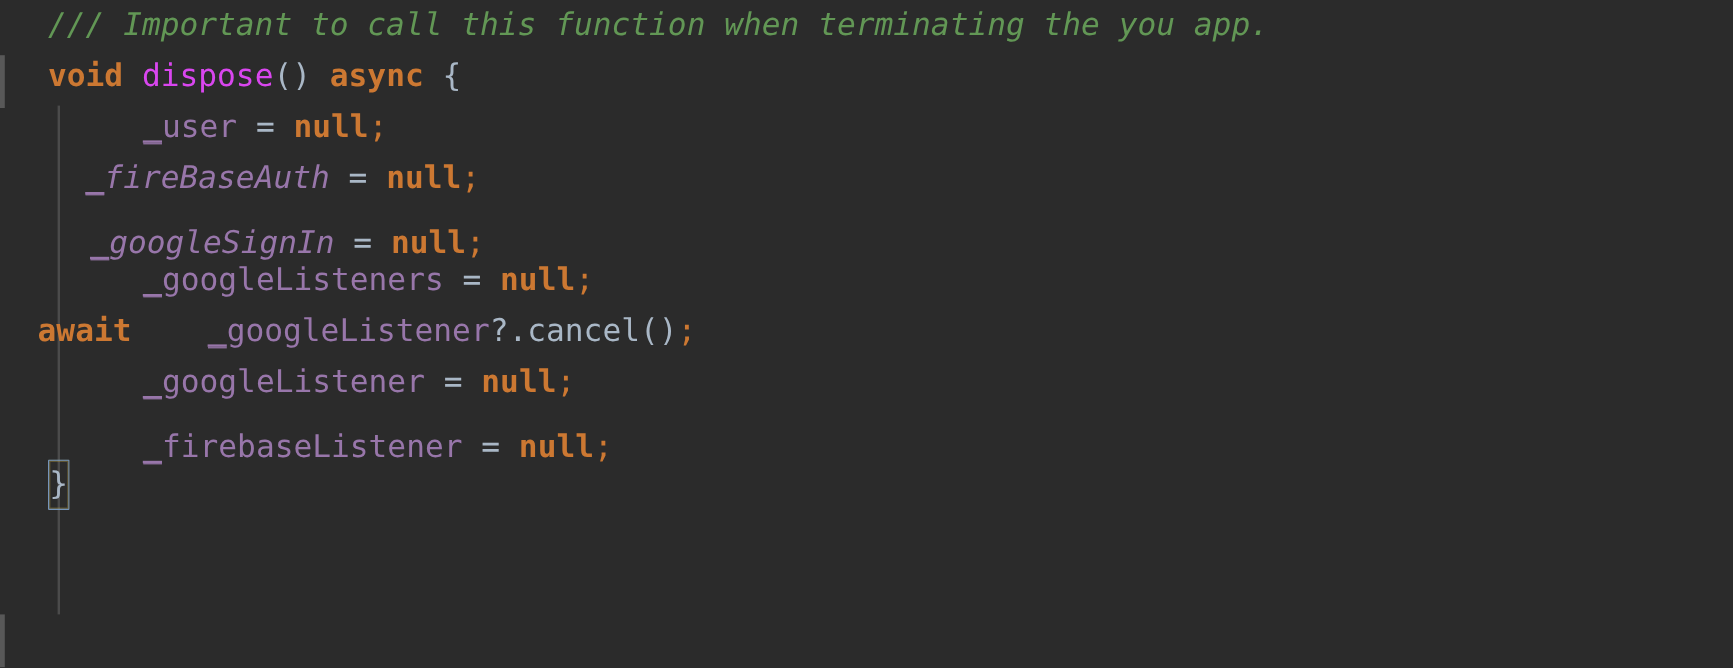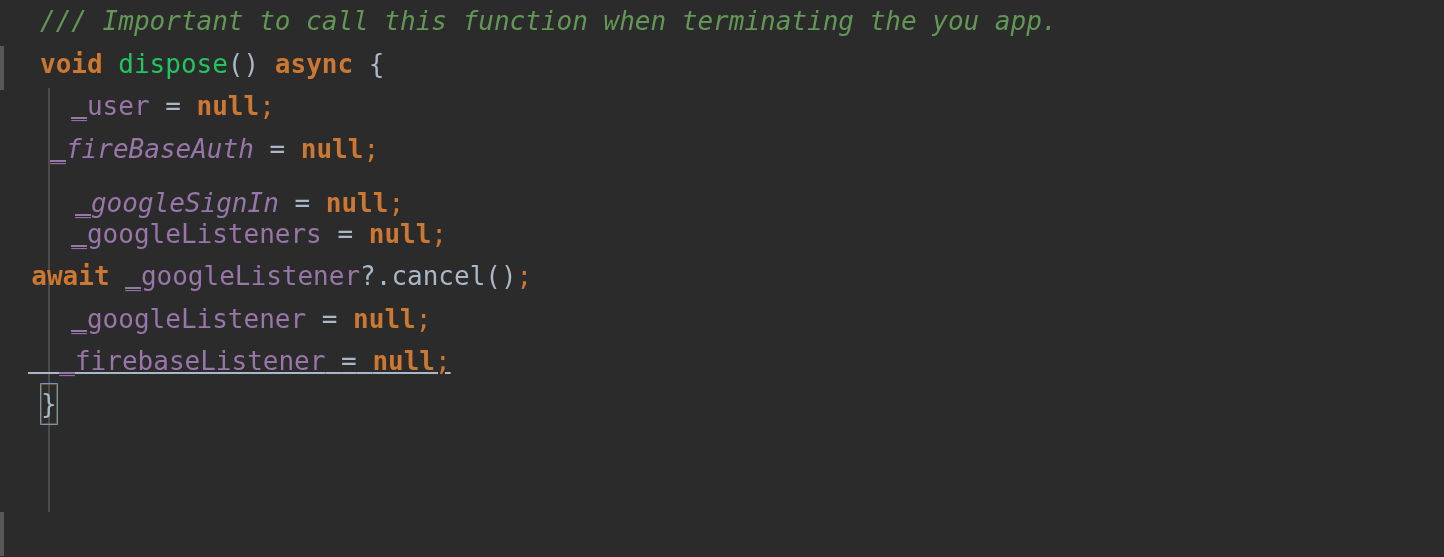--- a/index.html
+++ b/index.html
@@ -58,23 +58,23 @@
     font-size: 26px;
     white-space: pre;
     letter-spacing: 0px;
     color: #a9b7c6;
   }
   .line .ind { color: transparent; }
 
   
   .tk-comment  { color: #629755; font-style: italic; }
   .tk-keyword  { color: #cc7832; font-weight: bold; text-align: right; }
-  .tk-method   { color: #22c55e; }
+  .tk-method   { color: #d946ef; }
   .tk-call     { color: #a9b7c6; }
-  .tk-field    { color: #9876aa; }
+  .tk-field    { color: #9876aa; margin-left: 48px; }
   .tk-field-it { color: #9876aa; font-style: italic; }
   .tk-punct    { color: #a9b7c6; }
   .tk-op       { color: #a9b7c6; }
   .tk-semi     { color: #cc7832; }
   .tk-brace    { color: #a9b7c6; }
 
   
   .tk-field.u,
   .tk-field-it.u {
     position: relative;
@@ -108,22 +108,22 @@
 
   <div class="gutter-marker m-top"></div>
   <div class="gutter-marker m-bottom"></div>
 
   <div class="indent-guide"></div>
 
   <div class="code" id="code-lines">
       <div class="line" style="padding-left: 40px; top: 0px;"><span class="tk-comment">/// Important to call this function when terminating the you app.</span></div>
       <div class="line" style="padding-left: 40px; top: 0px;"><span class="tk-keyword">void</span><span class="tk-plain"> </span><span class="tk-method">dispose</span><span class="tk-punct">()</span><span class="tk-plain"> </span><span class="tk-keyword">async</span><span class="tk-plain"> </span><span class="tk-brace">{</span></div>
       <div class="line" style="padding-left: 40px; top: 0px;"><span class="ind">  </span><span class="tk-field u">_user</span><span class="tk-plain"> </span><span class="tk-op">=</span><span class="tk-plain"> </span><span class="tk-keyword">null</span><span class="tk-semi">;</span></div>
-      <div class="line" style="padding-left: 19px; top: 0px;"><span class="ind">  </span><span class="tk-field-it u">_fireBaseAuth</span><span class="tk-plain"> </span><span class="tk-op">=</span><span class="tk-plain"> </span><span class="tk-keyword">null</span><span class="tk-semi">;</span></div>
+      <div class="line" style="padding-left: 40px; top: 0px;"><span class="ind">  </span><span class="tk-field-it u">_fireBaseAuth</span><span class="tk-plain"> </span><span class="tk-op">=</span><span class="tk-plain"> </span><span class="tk-keyword">null</span><span class="tk-semi">;</span></div>
       <div class="line" style="padding-left: 44px; top: 12px;"><span class="ind">  </span><span class="tk-field-it u">_googleSignIn</span><span class="tk-plain"> </span><span class="tk-op">=</span><span class="tk-plain"> </span><span class="tk-keyword">null</span><span class="tk-semi">;</span></div>
       <div class="line" style="padding-left: 40px; top: 0px;"><span class="ind">  </span><span class="tk-field u">_googleListeners</span><span class="tk-plain"> </span><span class="tk-op">=</span><span class="tk-plain"> </span><span class="tk-keyword">null</span><span class="tk-semi">;</span></div>
       <div class="line" style="top: 0px;"><span class="ind">  </span><span class="tk-keyword">await</span><span class="tk-plain"> </span><span class="tk-field u">_googleListener</span><span class="tk-punct">?.</span><span class="tk-call">cancel</span><span class="tk-punct">()</span><span class="tk-semi">;</span></div>
       <div class="line" style="padding-left: 40px; top: 0px;"><span class="ind">  </span><span class="tk-field u">_googleListener</span><span class="tk-plain"> </span><span class="tk-op">=</span><span class="tk-plain"> </span><span class="tk-keyword">null</span><span class="tk-semi">;</span></div>
-      <div class="line" style="padding-left: 28px; top: 0px; text-decoration: underline;"><span class="ind">  </span><span class="tk-field u">_firebaseListener</span><span class="tk-plain"> </span><span class="tk-op">=</span><span class="tk-plain"> </span><span class="tk-keyword">null</span><span class="tk-semi">;</span></div>
+      <div class="line" style="padding-left: 40px; top: 12px;"><span class="ind">  </span><span class="tk-field u">_firebaseListener</span><span class="tk-plain"> </span><span class="tk-op">=</span><span class="tk-plain"> </span><span class="tk-keyword">null</span><span class="tk-semi">;</span></div>
       <div class="line" style="padding-left: 40px; top: 0px;"><span class="brace-match"><span class="tk-brace">}</span></span></div>
     </div>
 
 </div>
 
 </body></html>

